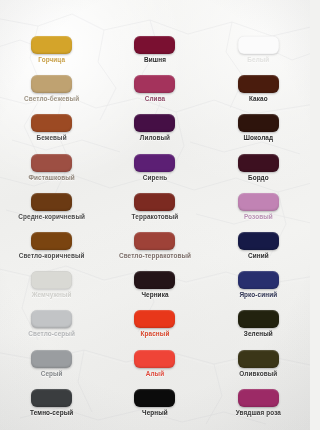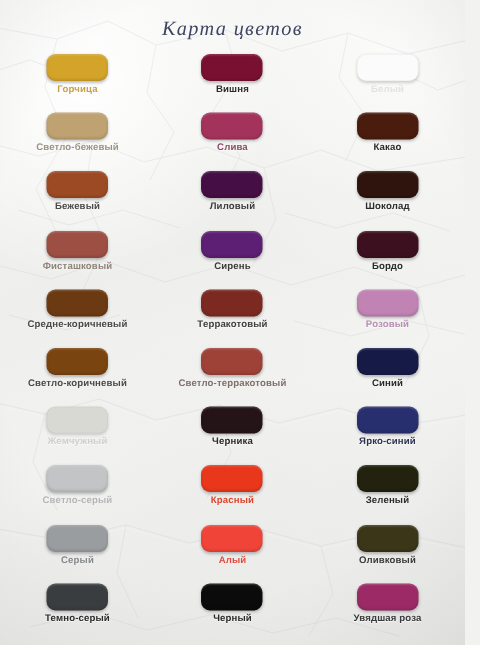--- a/index.html
+++ b/index.html
@@ -133,21 +133,20 @@
     <g fill="none" stroke="#ffffff" stroke-width=".5" opacity=".45">
       <path d="M-5 20 L38 28 L72 16 L104 32 L150 22 L188 36 L232 24 L272 38 L315 28"></path>
       <path d="M-5 98 L26 106 L62 96 L96 110 L138 100 L176 114 L214 102 L252 116 L315 106"></path>
       <path d="M-5 270 L30 278 L66 268 L104 282 L146 272 L186 284 L226 274 L266 286 L315 278"></path>
       <path d="M-5 354 L40 362 L84 352 L126 364 L170 354 L214 366 L258 356 L315 368"></path>
     </g>
   </svg>
 
   <div id="vignette"></div>
 
-  <div class="title">Карта цветов</div>
 
   <div class="grid">
       <div class="cell">
         <div class="chip" style="background: rgb(212, 164, 42);"></div>
         <div class="label" style="color: rgb(201, 161, 74);">Горчица</div>
       </div>
       <div class="cell">
         <div class="chip" style="background: rgb(122, 16, 49);"></div>
         <div class="label" style="color: rgb(43, 43, 43);">Вишня</div>
       </div>

